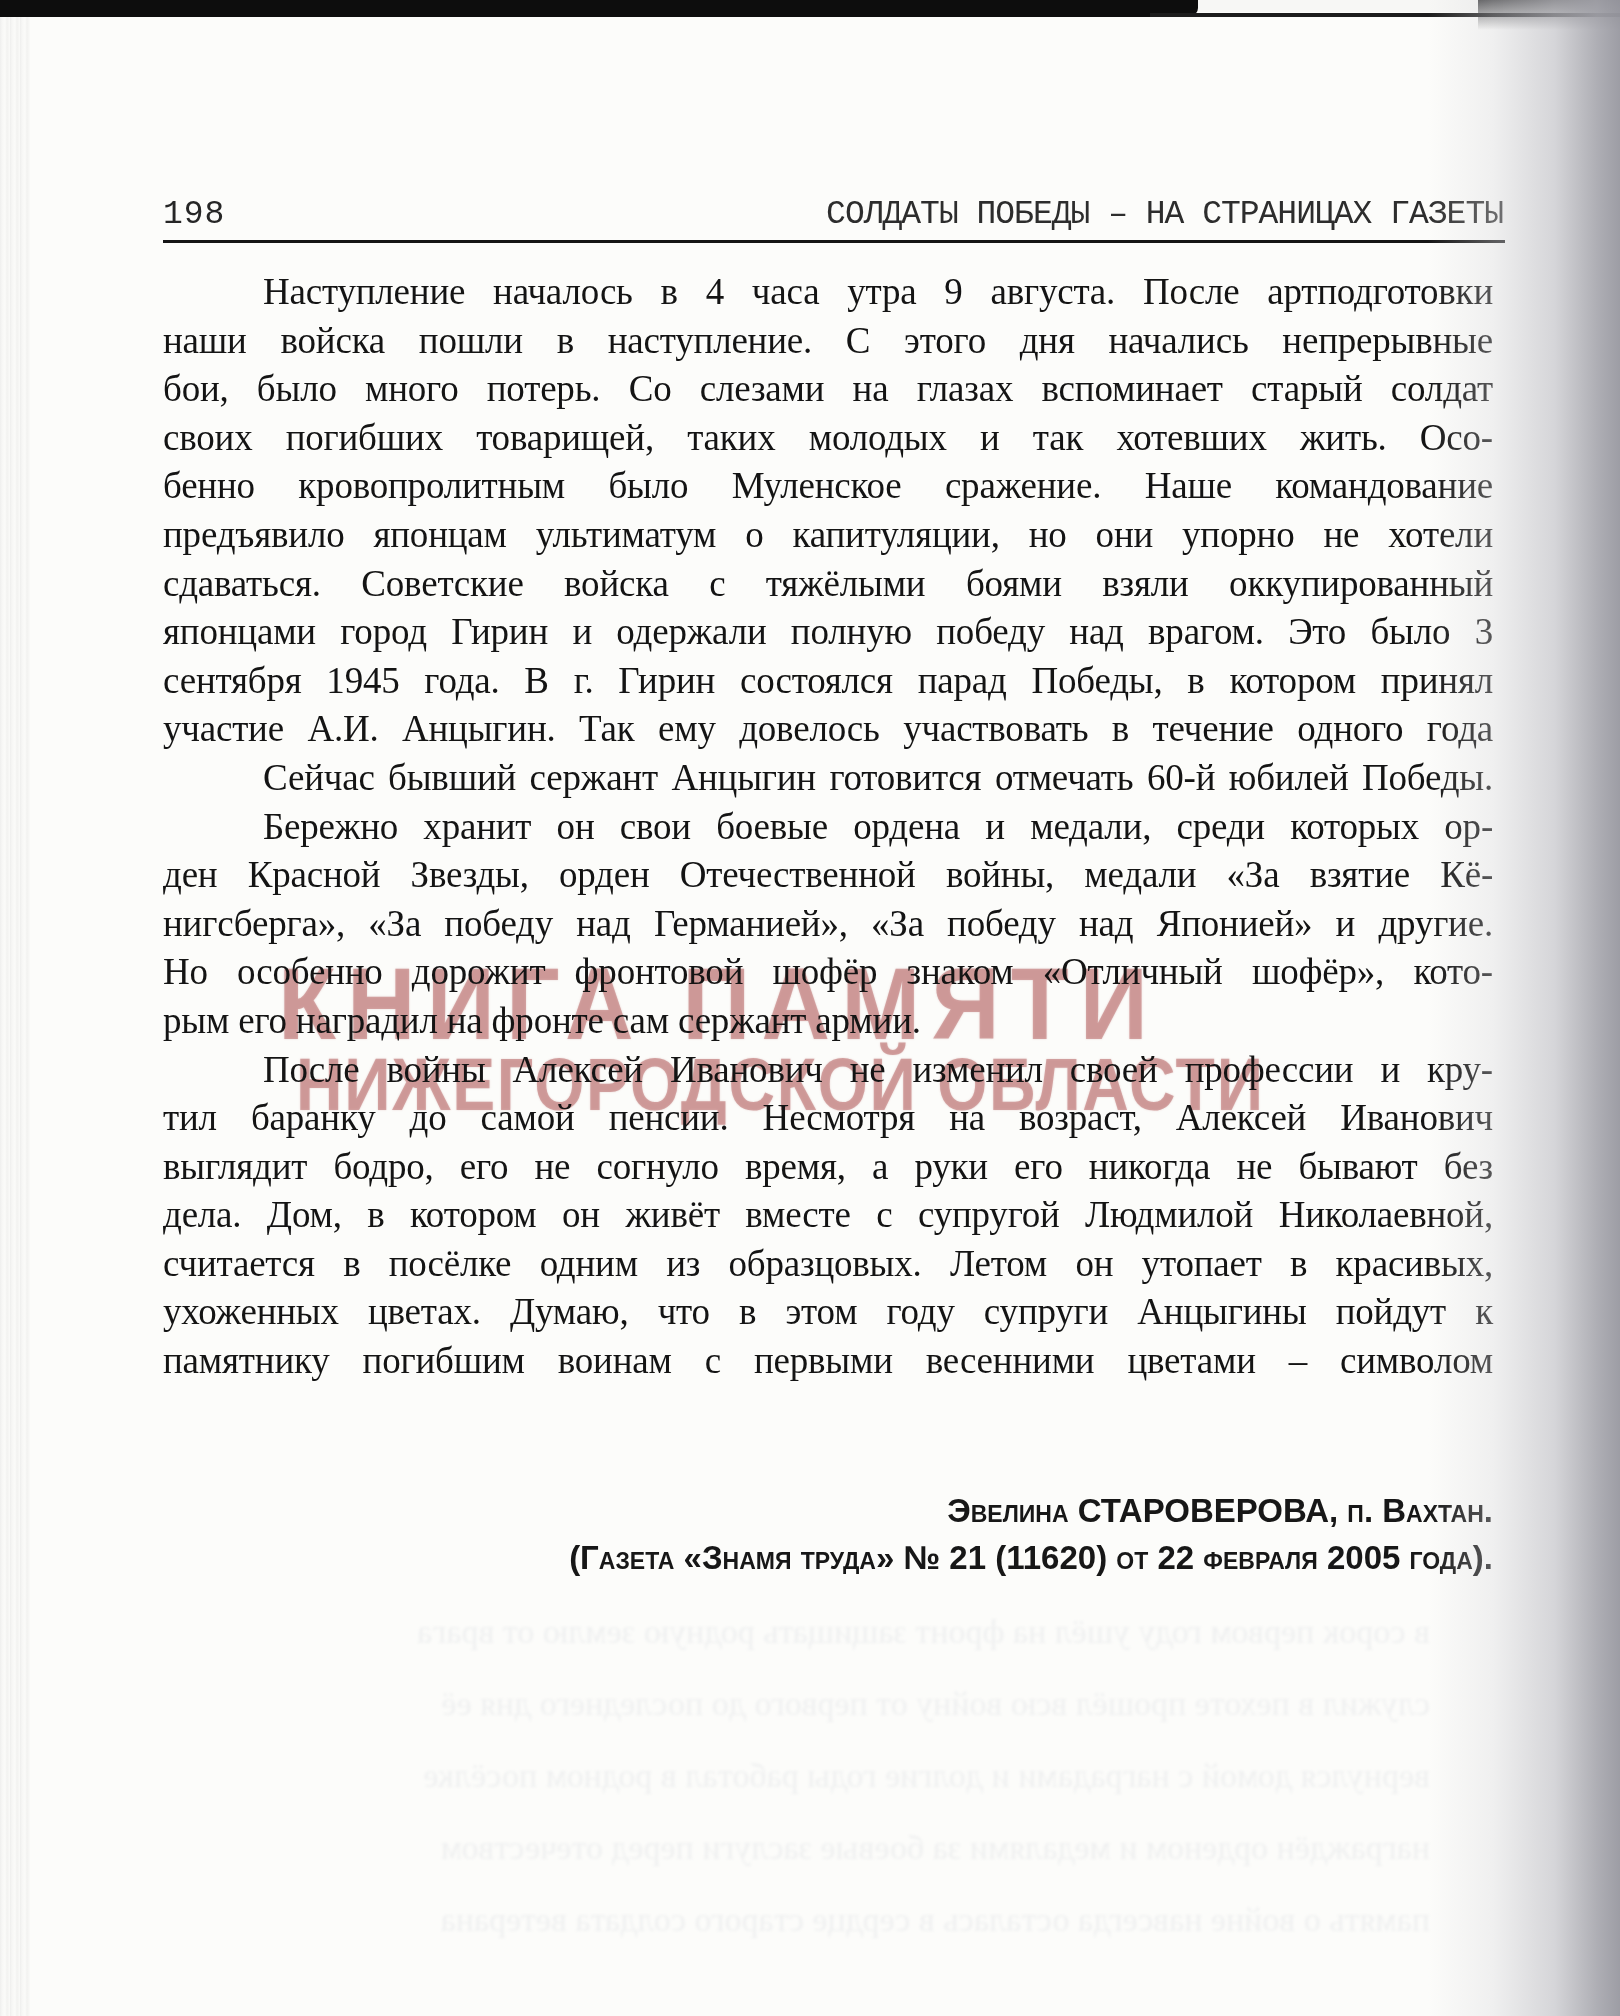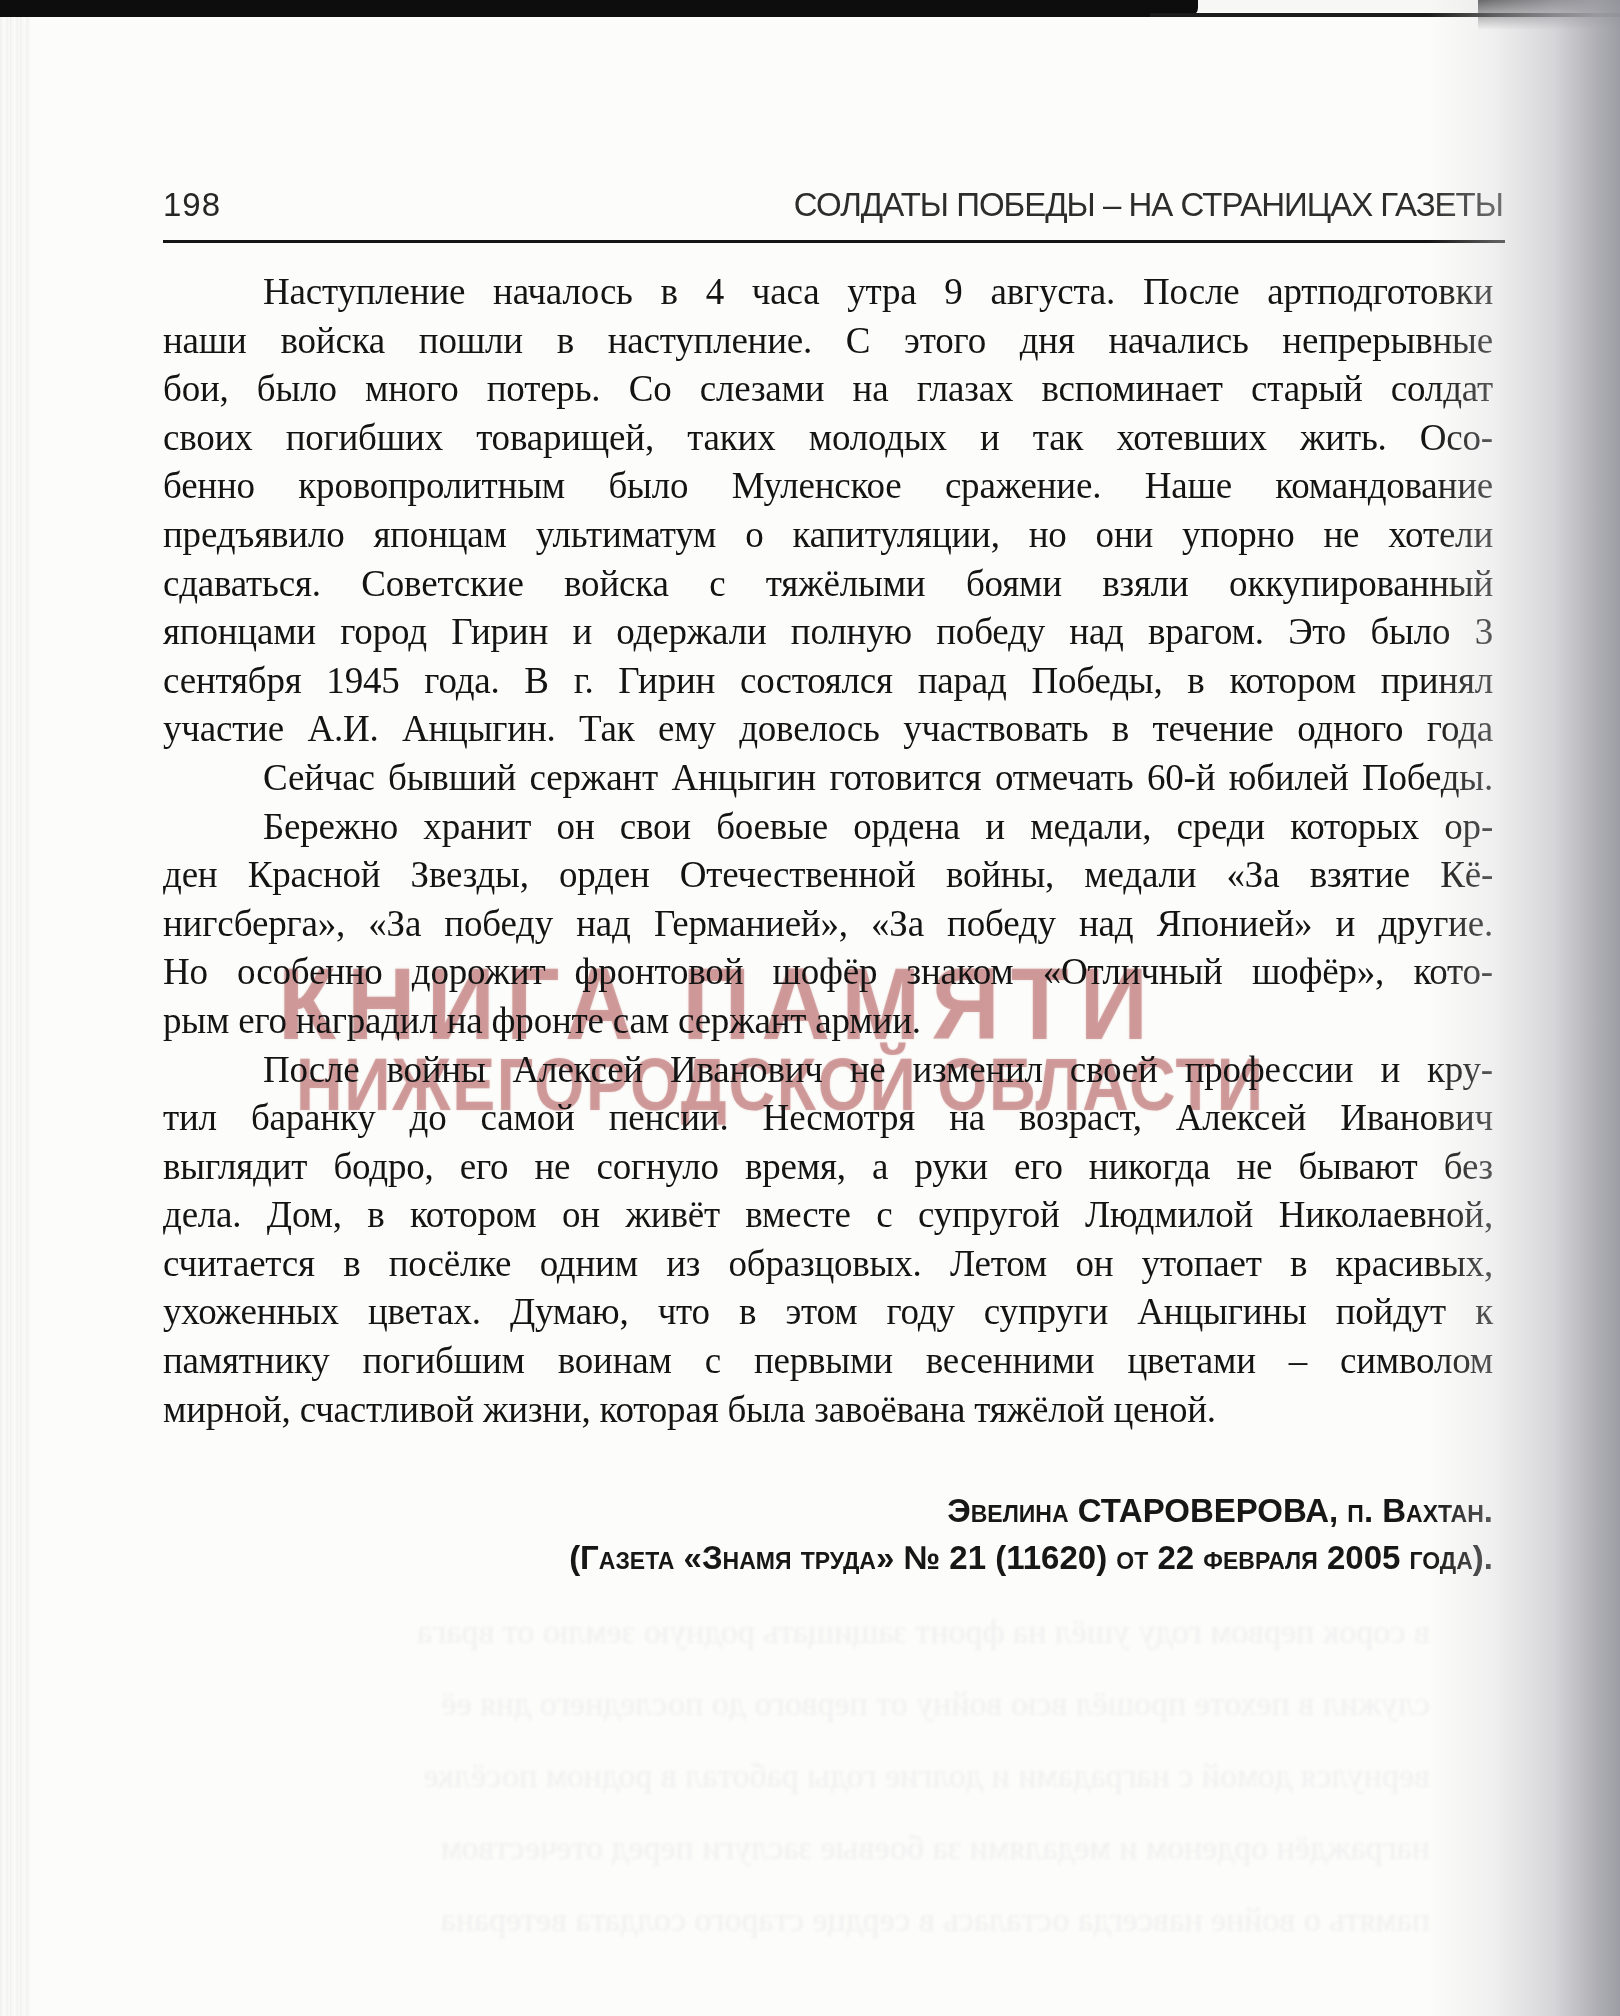--- a/index.html
+++ b/index.html
@@ -57,22 +57,22 @@
     color:rgba(176,86,86,.45);
     text-shadow:0 0 2px rgba(176,86,86,.28);
     white-space:nowrap;
     transform-origin:left top;
     z-index:1;
   }
   .wm1{left:278px;top:946px;font-size:102px;letter-spacing:12px;transform:scaleX(.93);}
   .wm2{left:296px;top:1042px;font-size:74px;letter-spacing:2px;transform:scaleX(.87);}
   
   .header{
-    position:absolute;left:163px;top:186px;width:1340px;height:40px;
-    font-family:Liberation Sans, sans-serif;
+    position:absolute;left:163px;top:196px;width:1340px;height:40px;
+    font-family:Liberation Mono, monospace;
     font-size:33px;color:#262626;z-index:2;
   }
   .pagenum{position:absolute;left:0;top:0;letter-spacing:1px;}
   .htitle{
     position:absolute;right:0;top:0;letter-spacing:-1px;
     white-space:nowrap;color:#2d2d2d;
   }
   .rule{
     position:absolute;left:163px;top:240px;width:1342px;height:3px;
     background:#151515;z-index:2;
@@ -144,21 +144,20 @@
       <div class="bline">нигсберга», «За победу над Германией», «За победу над Японией» и другие.</div>
       <div class="bline">Но особенно дорожит фронтовой шофёр знаком «Отличный шофёр», кото-</div>
       <div class="bline last">рым его наградил на фронте сам сержант армии.</div>
       <div class="bline indent">После войны Алексей Иванович не изменил своей профессии и кру-</div>
       <div class="bline">тил баранку до самой пенсии. Несмотря на возраст, Алексей Иванович</div>
       <div class="bline">выглядит бодро, его не согнуло время, а руки его никогда не бывают без</div>
       <div class="bline">дела. Дом, в котором он живёт вместе с супругой Людмилой Николаевной,</div>
       <div class="bline">считается в посёлке одним из образцовых. Летом он утопает в красивых,</div>
       <div class="bline">ухоженных цветах. Думаю, что в этом году супруги Анцыгины пойдут к</div>
       <div class="bline">памятнику погибшим воинам с первыми весенними цветами – символом</div>
-      <div class="bline last">мирной, счастливой жизни, которая была завоёвана тяжёлой ценой.</div>
     </div>
 
   <div class="attr">
     <div>Эвелина СТАРОВЕРОВА, п. Вахтан.</div>
     <div>(Газета «Знамя труда» № 21 (11620) от 22 февраля 2005 года).</div>
   </div>
 
   <div class="top-bar"></div>
   <div class="top-line"></div>
   <div class="top-notch"></div>

